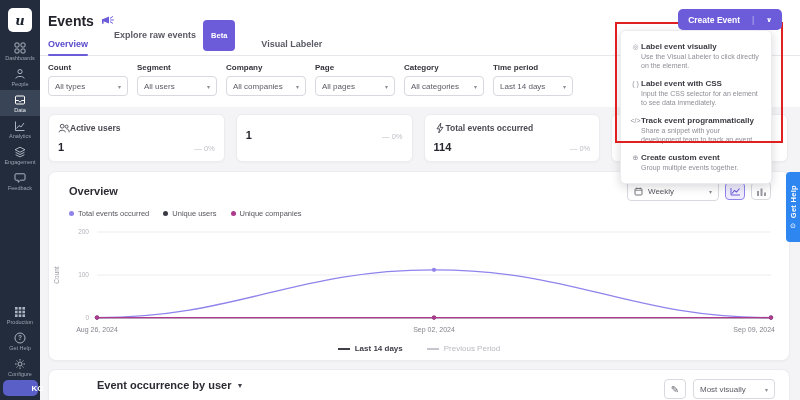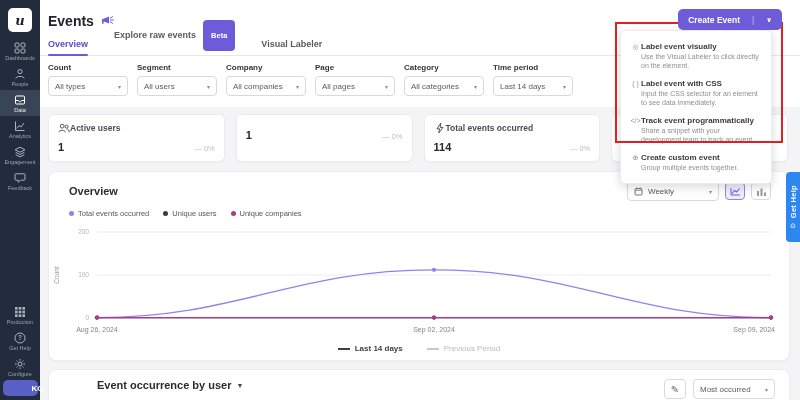--- a/index.html
+++ b/index.html
@@ -422,21 +422,21 @@
       <div class="bp-head">
         <span class="bp-title">
           <span>Event occurrence by user</span>
           <span class="caret">▼</span>
         </span>
         <div class="bp-controls">
           <button class="icon-btn">
               <span>✎</span>
             </button>
           <div class="select sort-select">
-            <span>Most occurred</span>
+            <span>Most visually</span>
             <span class="sel-chev">▾</span>
           </div>
         </div>
       </div>
 
     </section>
   </div>
 </div>
 
 <div class="dropdown">

